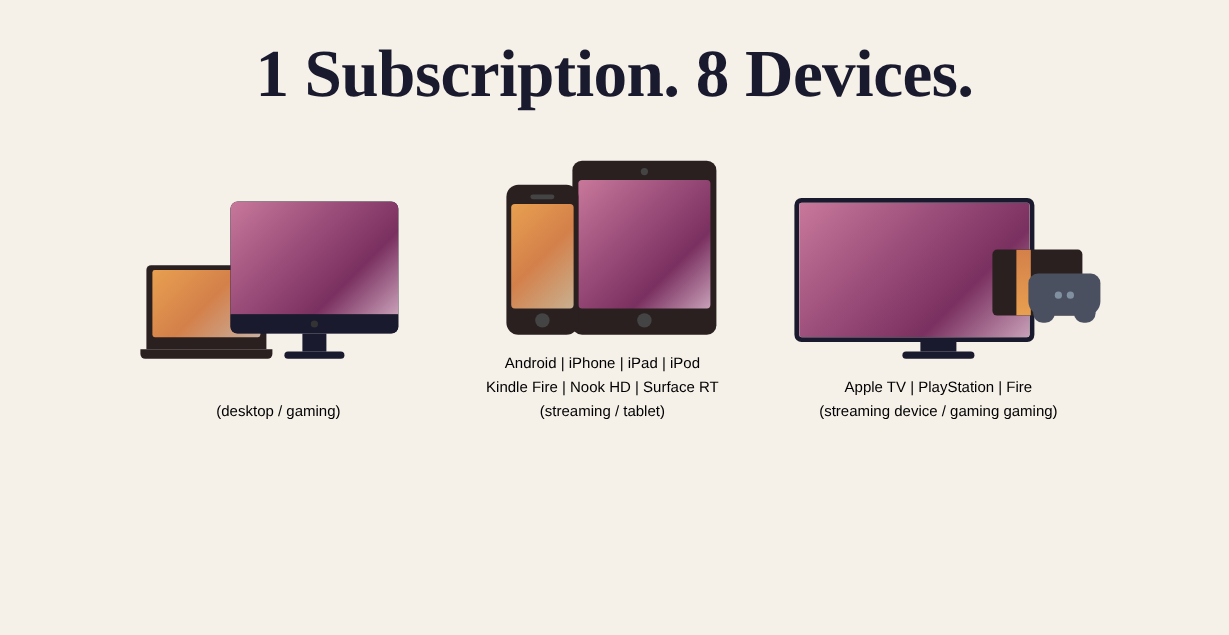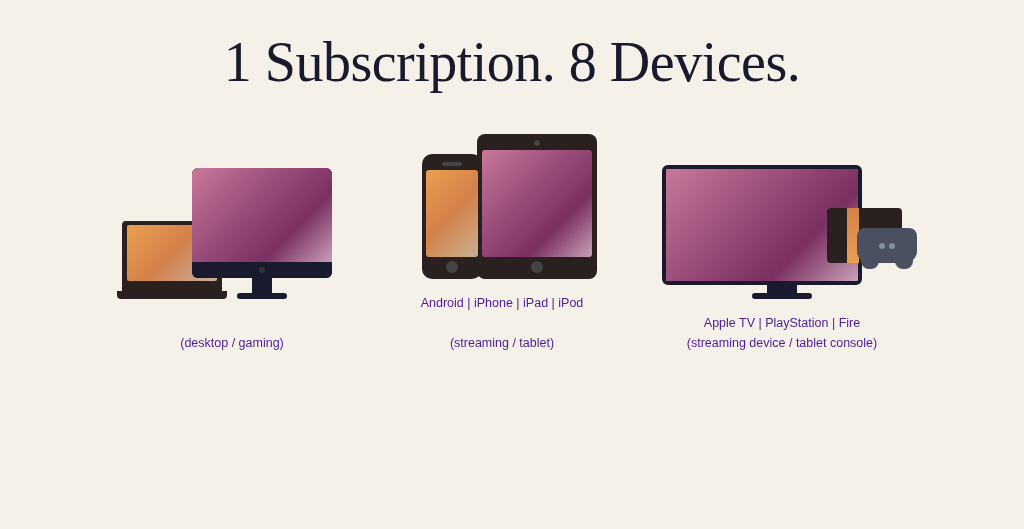--- a/index.html
+++ b/index.html
@@ -12,21 +12,21 @@
       overflow: hidden;
       display: flex;
       flex-direction: column;
       align-items: center;
       justify-content: flex-start;
       padding: 30px 40px 20px;
     }
 
     .headline {
       font-size: 56px;
-      font-weight: 400;
+      font-weight: 700;
       color: #1a1a2e;
       text-align: center;
       line-height: 1.15;
       margin-bottom: 20px;
       letter-spacing: -0.5px;
     }
 
     .devices-row {
       display: flex;
       justify-content: center;
@@ -341,21 +341,21 @@
       height: 12px;
       background: #4a5060;
       border-radius: 0 0 8px 8px;
     }
 
     
     .device-label {
       text-align: center;
       font-family: Arial, Helvetica, sans-serif;
       font-size: 12.5px;
-      color: #4c1d95;
+      color: #000000;
       line-height: 1.6;
       margin-top: 4px;
     }
   </style>
 </head>
 <body>
 
 <div>
   <div class="headline">
     <span>1 Subscription. 8 Devices.</span><br>
@@ -405,21 +405,21 @@
       <div class="phone">
         <div class="phone-body">
           <div class="phone-speaker"></div>
           <div class="phone-screen"></div>
           <div class="phone-home"></div>
         </div>
       </div>
     </div>
     <div class="device-label">
       <span>Android | iPhone | iPad | iPod</span><br>
-      <br>
+      <span>Kindle Fire | Nook HD | Surface RT</span><br>
       <span>(streaming / tablet)</span>
     </div>
   </div>
 
   <div class="device-group tv-group">
     <div class="device-illustration">
       <div class="tv-set">
         <div style="position:relative; display:flex; align-items:flex-end;">
           <div class="tv-body">
             <div class="tv-screen"></div>
@@ -439,17 +439,17 @@
               </div>
             </div>
           </div>
         </div>
         <div class="tv-stand-neck"></div>
         <div class="tv-stand-base"></div>
       </div>
     </div>
     <div class="device-label">
       <span>Apple TV | PlayStation | Fire</span><br>
-      <span>(streaming device / tablet console)</span>
+      <span>(streaming device / gaming gaming)</span>
     </div>
   </div>
 
 </div>
 
 </body></html>

